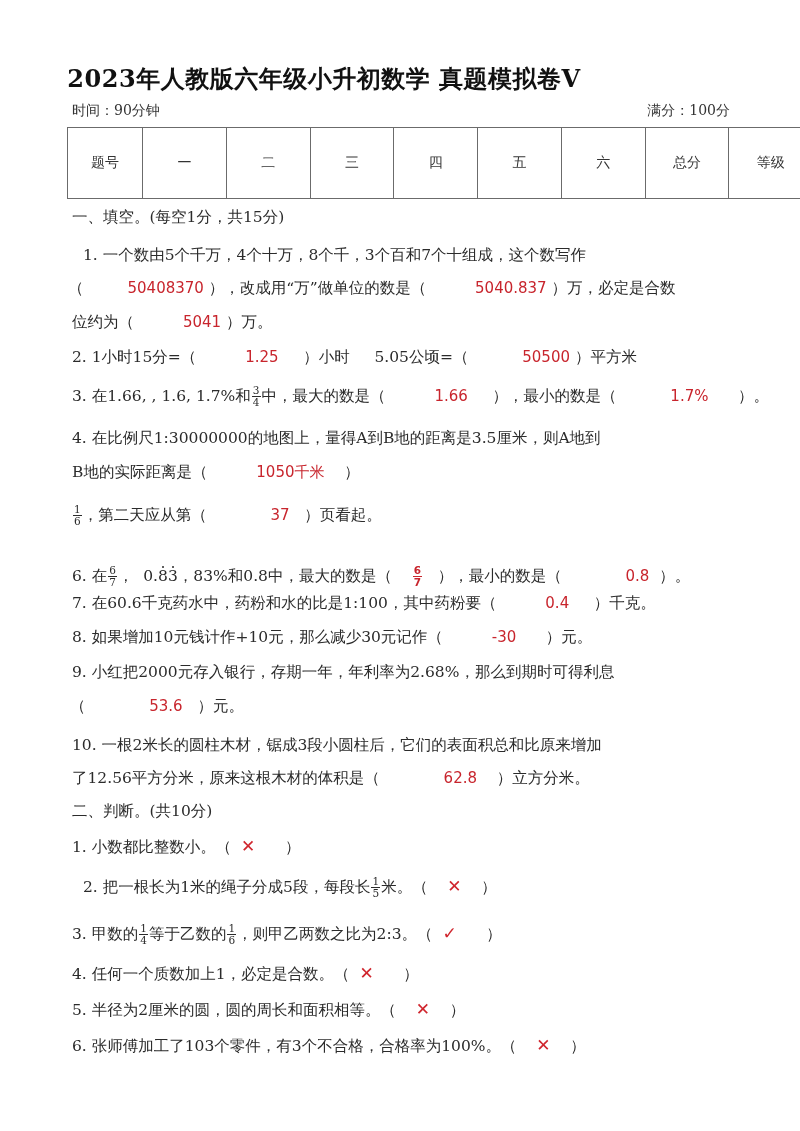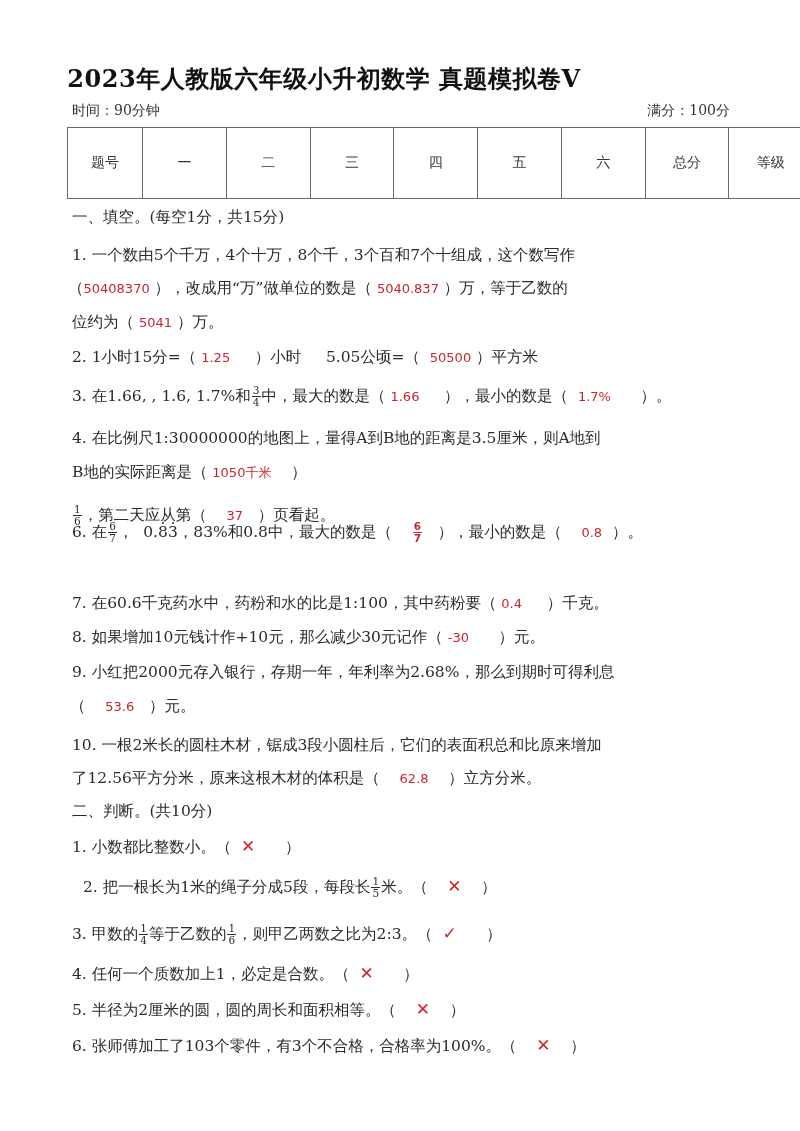--- a/index.html
+++ b/index.html
@@ -47,21 +47,22 @@
   .line {
     position: absolute; left: 72px;
     font-size: 15.5px;
     color: #2b2b2b;
     white-space: nowrap;
     line-height: 24px;
   }
   .ans {
     color: #c8252d;
     font-family: "DejaVu Sans", "Liberation Sans", sans-serif;
-    font-size: 13px;
+    font-size: 15px;
+    margin-left: 44px;
   }
   .frac {
     display: inline-block;
     vertical-align: middle;
     text-align: center;
     font-size: 10.5px;
     line-height: 11px;
     margin: 0 1px;
     position: relative; top: -1px;
   }
@@ -109,23 +110,23 @@
     <td>五</td>
     <td>六</td>
     <td>总分</td>
     <td>等级</td>
   </tr>
 </tbody>
   </table>
 
 <div class="line" style="top:205px;">一、填空。(每空1分，共15分)</div>
 
-<div class="line" style="top:243px;">1. 一个数由5个千万，4个十万，8个千，3个百和7个十组成，这个数写作</div>
+<div class="line" style="top:243px;margin-left:11px;">1. 一个数由5个千万，4个十万，8个千，3个百和7个十组成，这个数写作</div>
 <div class="line" style="top:276px; left:68px;">
-  <span>（</span><span class="ans">50408370</span><span>  ），改成用“万”做单位的数是（  </span><span class="ans">5040.837</span><span>  ）万，等于乙数的</span>
+  <span>（</span><span class="ans">50408370</span><span>  ），改成用“万”做单位的数是（  </span><span class="ans">5040.837</span><span>  ）万，必定是合数</span>
 </div>
 <div class="line" style="top:310px;">
   <span>位约为（  </span><span class="ans">5041</span><span>   ）万。</span>
 </div>
 
 <div class="line" style="top:345px;text-align:center;">
   <span>2. 1小时15分=（  </span><span class="ans">1.25</span><span style="white-space:pre">     ）小时     5.05公顷=（  </span><span class="ans">50500</span><span>  ）平方米</span>
 </div>
 
 <div class="line" style="top:384px;">
@@ -134,21 +135,21 @@
 
 <div class="line" style="top:426px;">4. 在比例尺1:30000000的地图上，量得A到B地的距离是3.5厘米，则A地到</div>
 <div class="line" style="top:460px;">
   <span>B地的实际距离是（  </span><span class="ans">1050千米</span><span style="white-space:pre">    ）</span>
 </div>
 
 <div class="line" style="top:503px;">
   <span class="frac"><span class="num">1</span><span class="den">6</span></span><span style="white-space:pre">，第二天应从第（    </span><span class="ans">37</span><span style="white-space:pre">   ）页看起。</span>
 </div>
 
-<div class="line" style="top:520px;">
+<div class="line" style="top:564px;">
   <span>6. 在</span><span class="frac"><span class="num">6</span><span class="den">7</span></span><span style="white-space:pre">，  0.</span><span class="dot-over">8</span><span class="dot-over">3</span><span style="white-space:pre">，83%和0.8中，最大的数是（    </span><span class="frac red"><span class="num">6</span><span class="den">7</span></span><span style="white-space:pre">   ），最小的数是（    </span><span class="ans">0.8</span><span style="white-space:pre">  ）。</span>
 </div>
 
 <div class="line" style="top:591px;">
   <span>7. 在60.6千克药水中，药粉和水的比是1:100，其中药粉要（  </span><span class="ans">0.4</span><span style="white-space:pre">     ）千克。</span>
 </div>
 
 <div class="line" style="top:625px;">
   <span>8. 如果增加10元钱计作+10元，那么减少30元记作（  </span><span class="ans">-30</span><span style="white-space:pre">      ）元。</span>
 </div>

